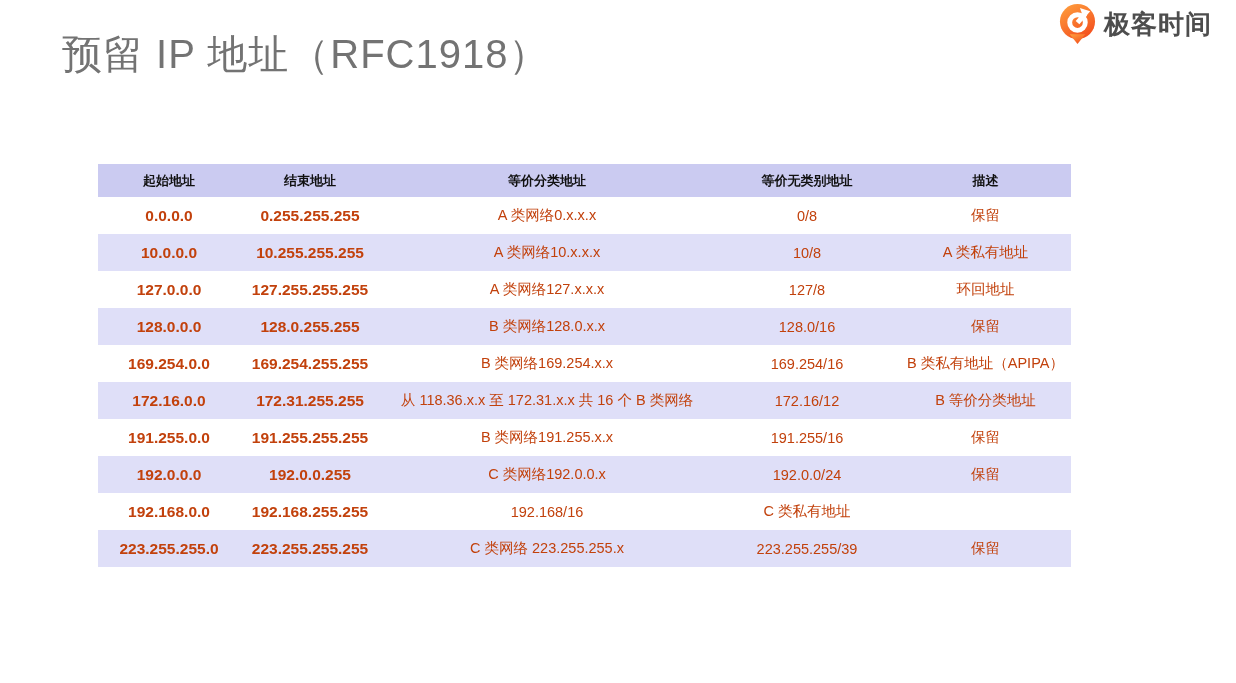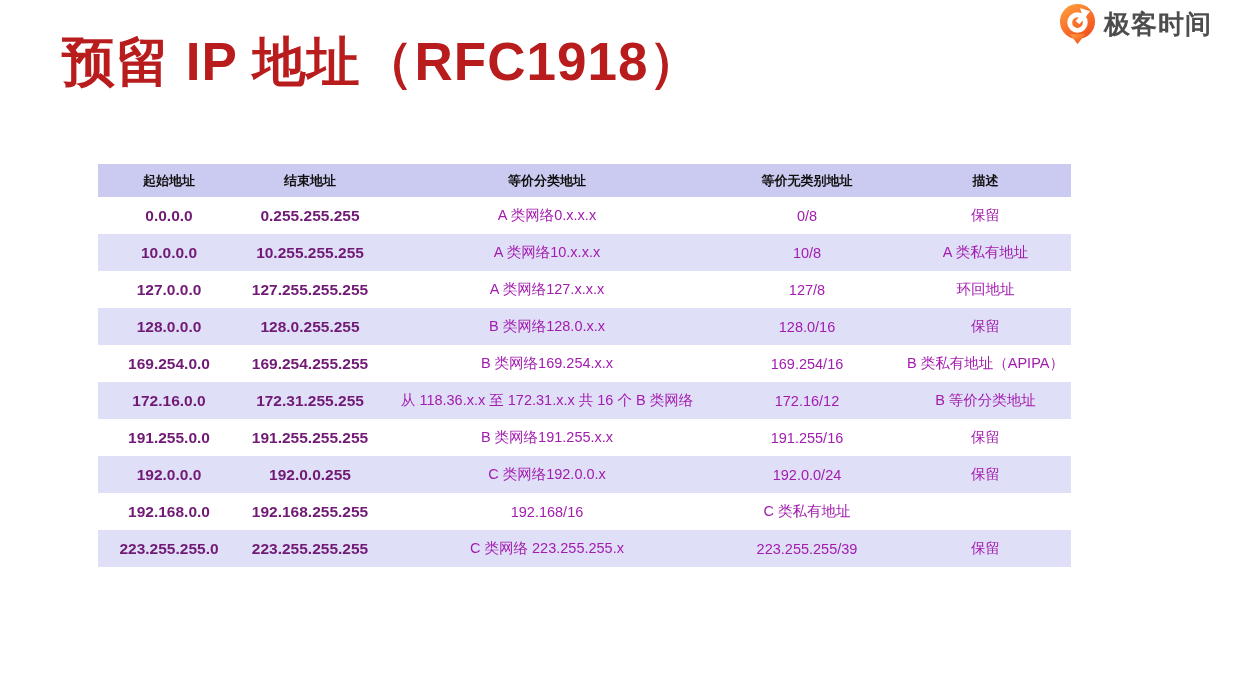--- a/index.html
+++ b/index.html
@@ -18,21 +18,21 @@
     height: 42px;
   }
   .brand-text {
     font-size: 26px; font-weight: 600; color: #4d4d4d;
     letter-spacing: 1px; line-height: 42px;
   }
 
   
   .page-title {
     position: absolute; left: 62px; top: 30px;
-    font-size: 53px; font-weight: 700; color: #b91c1c;
+    font-size: 40px; font-weight: 400; color: #737373;
     letter-spacing: 1px; line-height: 1.2;
   }
 
   
   .table {
     position: absolute; left: 98px; top: 164px; width: 973px;
   }
   .tr {
     display: grid;
     grid-template-columns: 142px 140px 334px 186px 171px;
@@ -45,22 +45,22 @@
   .tr.row { height: 37px; background: #ffffff; }
   .rows .tr:nth-child(even) { background: #dfdff8; }
 
   .th {
     text-align: center; font-size: 13px; font-weight: 700;
     color: #111111; white-space: nowrap;
   }
   .td {
     text-align: center; white-space: nowrap;
   }
-  .td.addr { font-size: 15.5px; font-weight: 600; color: #701a75; }
-  .td.desc { font-size: 14.5px; font-weight: 400; color: #a21caf; }
+  .td.addr { font-size: 15.5px; font-weight: 600; color: #c2410c; }
+  .td.desc { font-size: 14.5px; font-weight: 400; color: #c2410c; }
 </style>
 </head>
 <body>
 
 <div class="slide">
 
   <div class="brand">
     <span style="display:inline-flex;">
       <svg width="39" height="42" viewBox="0 0 40 43" aria-hidden="true">
         <defs>

